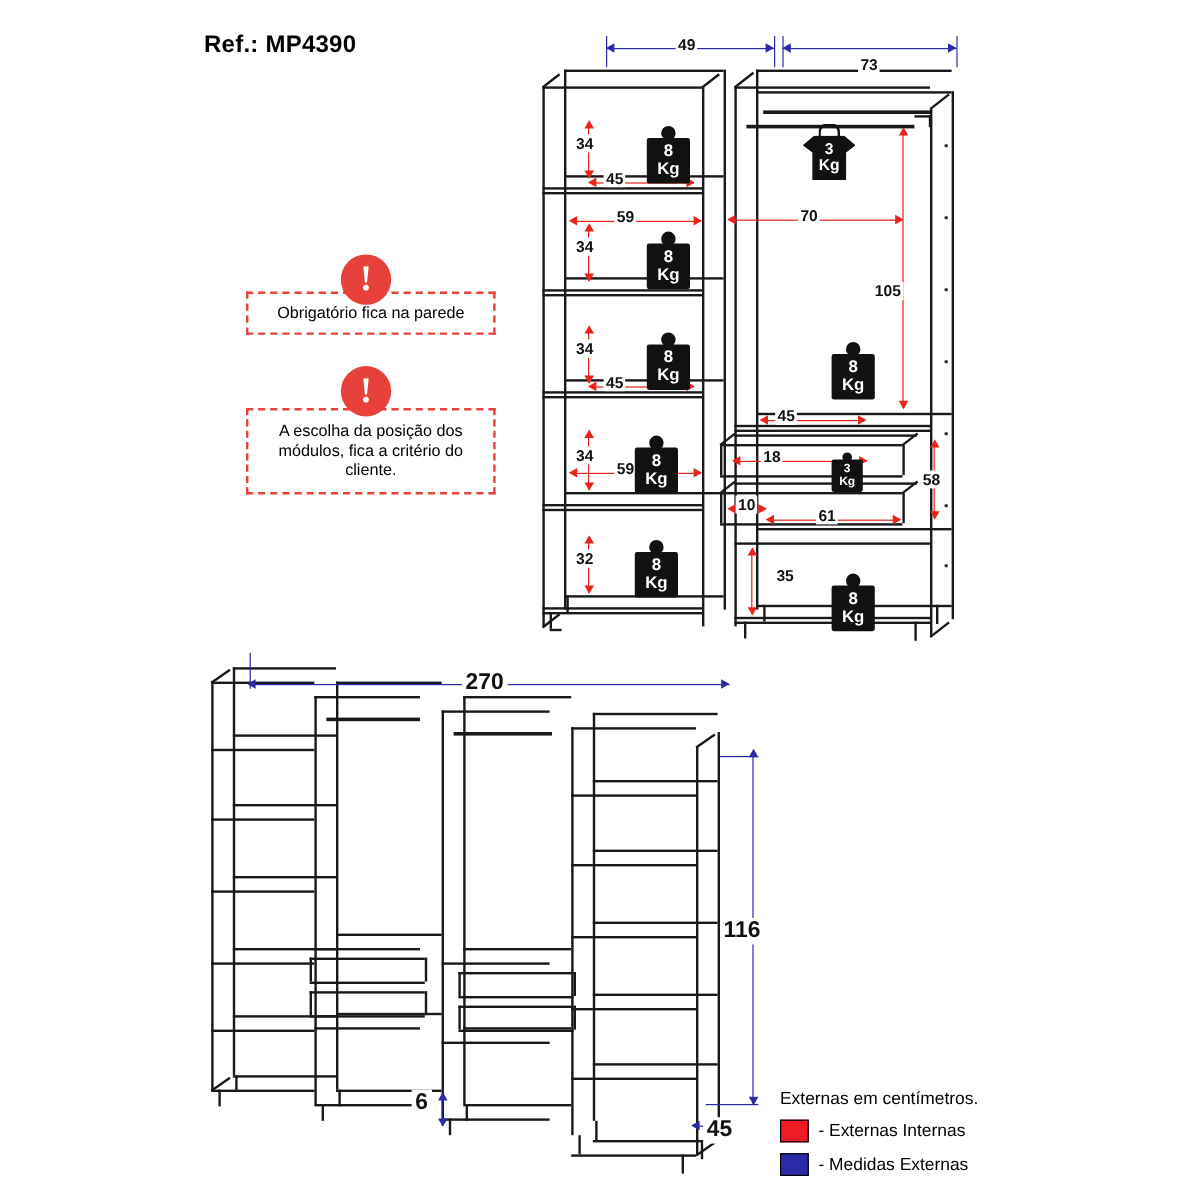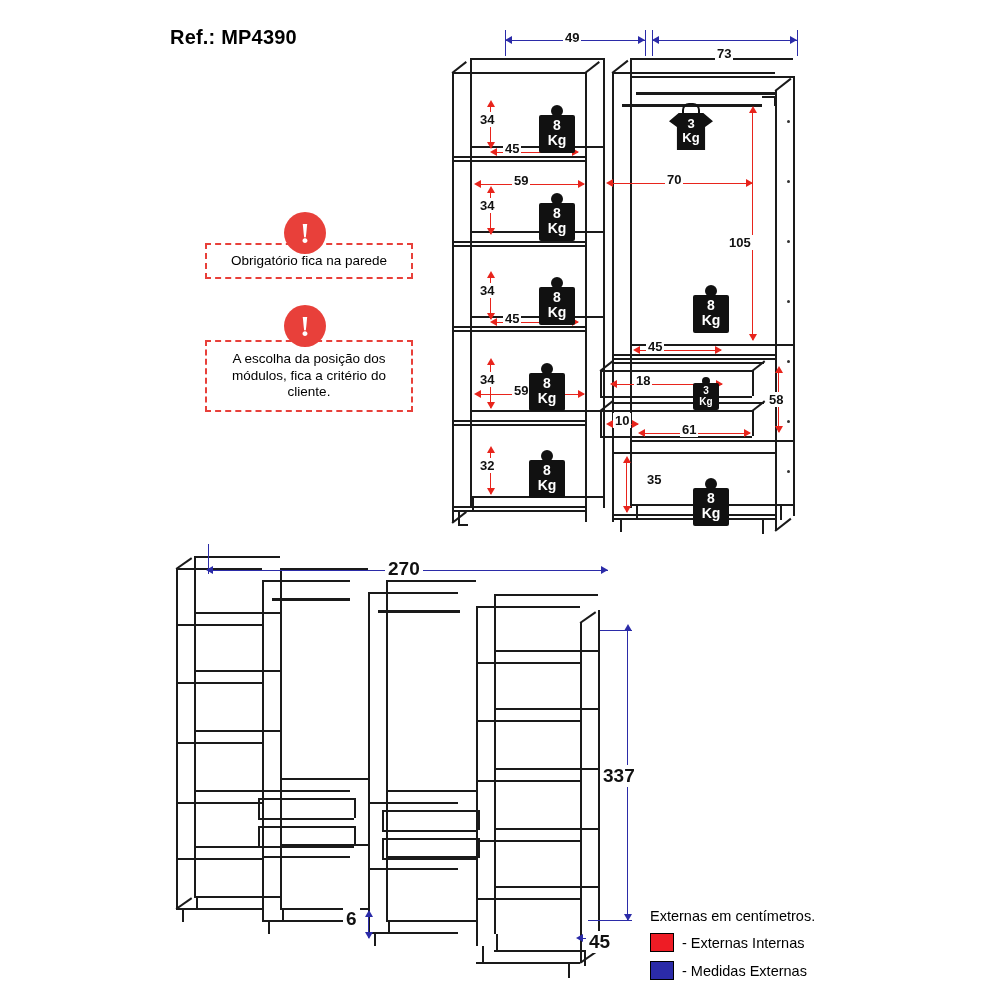--- a/index.html
+++ b/index.html
@@ -477,21 +477,21 @@
   <div class="ar arb-l" style="left:206px;top:26px;"></div>
   <div class="ar arb-r" style="left:601px;top:26px;"></div>
   <div class="bl bv" style="left:208px;top:4px;height:30px;"></div>
   <div class="lbl-lg" style="left:385px;top:18px;color:#111;">270</div>
 
   <div class="bl bv" style="left:627px;top:90px;height:290px;"></div>
   <div class="ar arb-u" style="left:624px;top:84px;"></div>
   <div class="ar arb-d" style="left:624px;top:374px;"></div>
   <div class="bl bh" style="left:600px;top:90px;width:32px;"></div>
   <div class="bl bh" style="left:588px;top:380px;width:44px;"></div>
-  <div class="lbl-lg" style="left:600px;top:225px;color:#111;">337</div>
+  <div class="lbl-lg" style="left:600px;top:225px;color:#111;">116</div>
 
   <div class="bl bh" style="left:578px;top:398px;width:28px;"></div>
   <div class="ar arb-l" style="left:576px;top:394px;"></div>
   <div class="ar arb-r" style="left:600px;top:394px;"></div>
   <div class="lbl-lg" style="left:586px;top:391px;color:#111;">45</div>
 
   <div class="bl bv" style="left:368px;top:376px;height:22px;"></div>
   <div class="ar arb-u" style="left:365px;top:370px;"></div>
   <div class="ar arb-d" style="left:365px;top:392px;"></div>
   <div class="lbl-lg" style="left:343px;top:368px;color:#111;">6</div>

